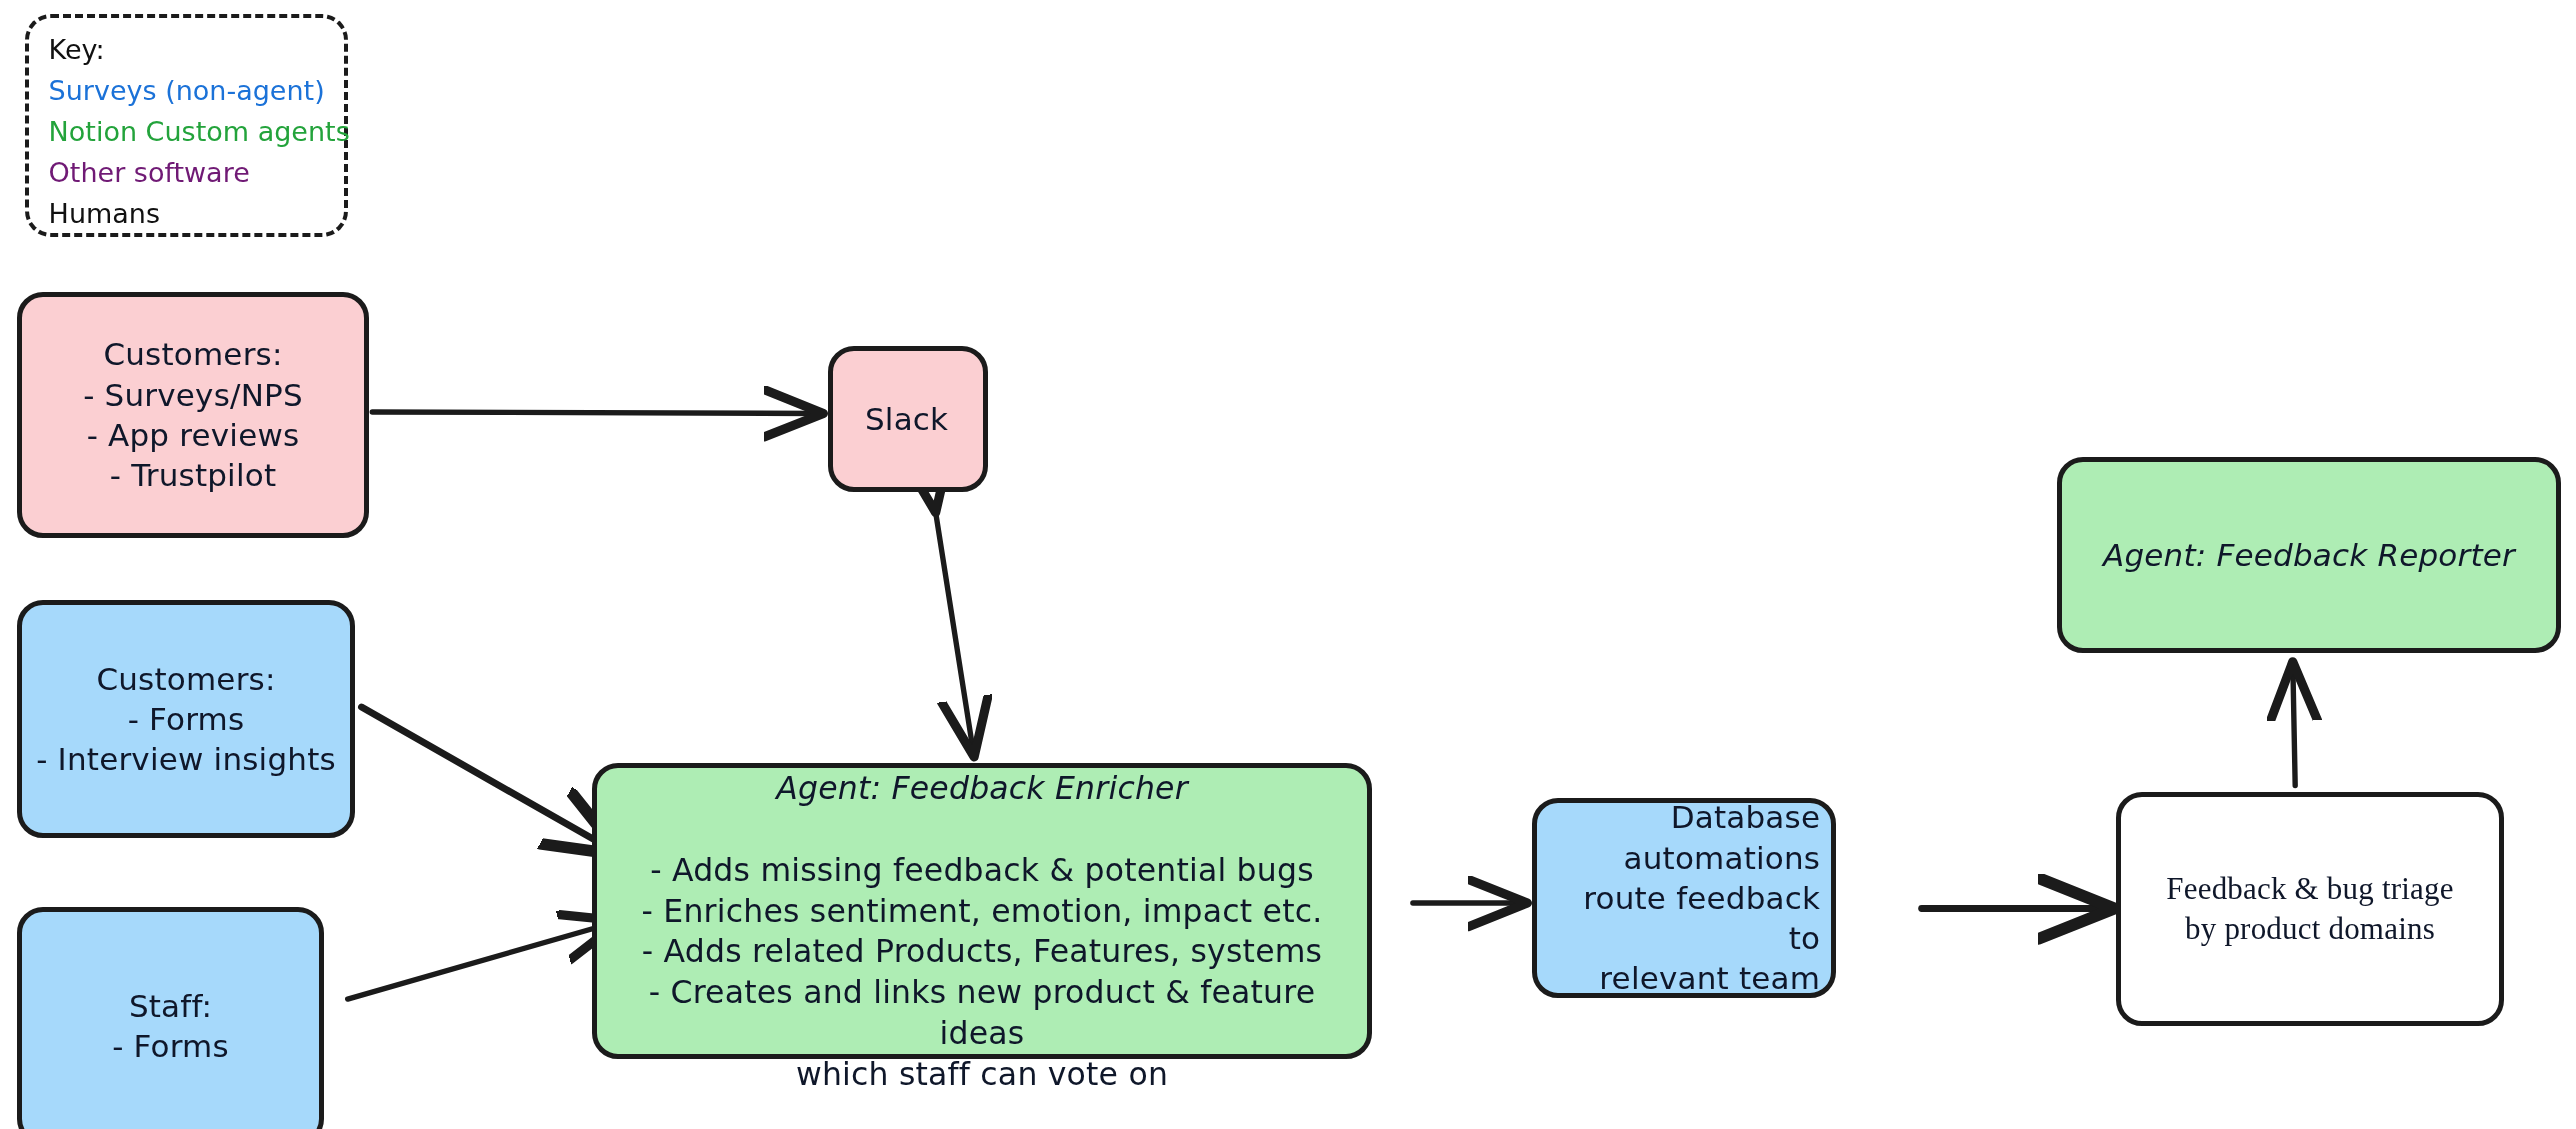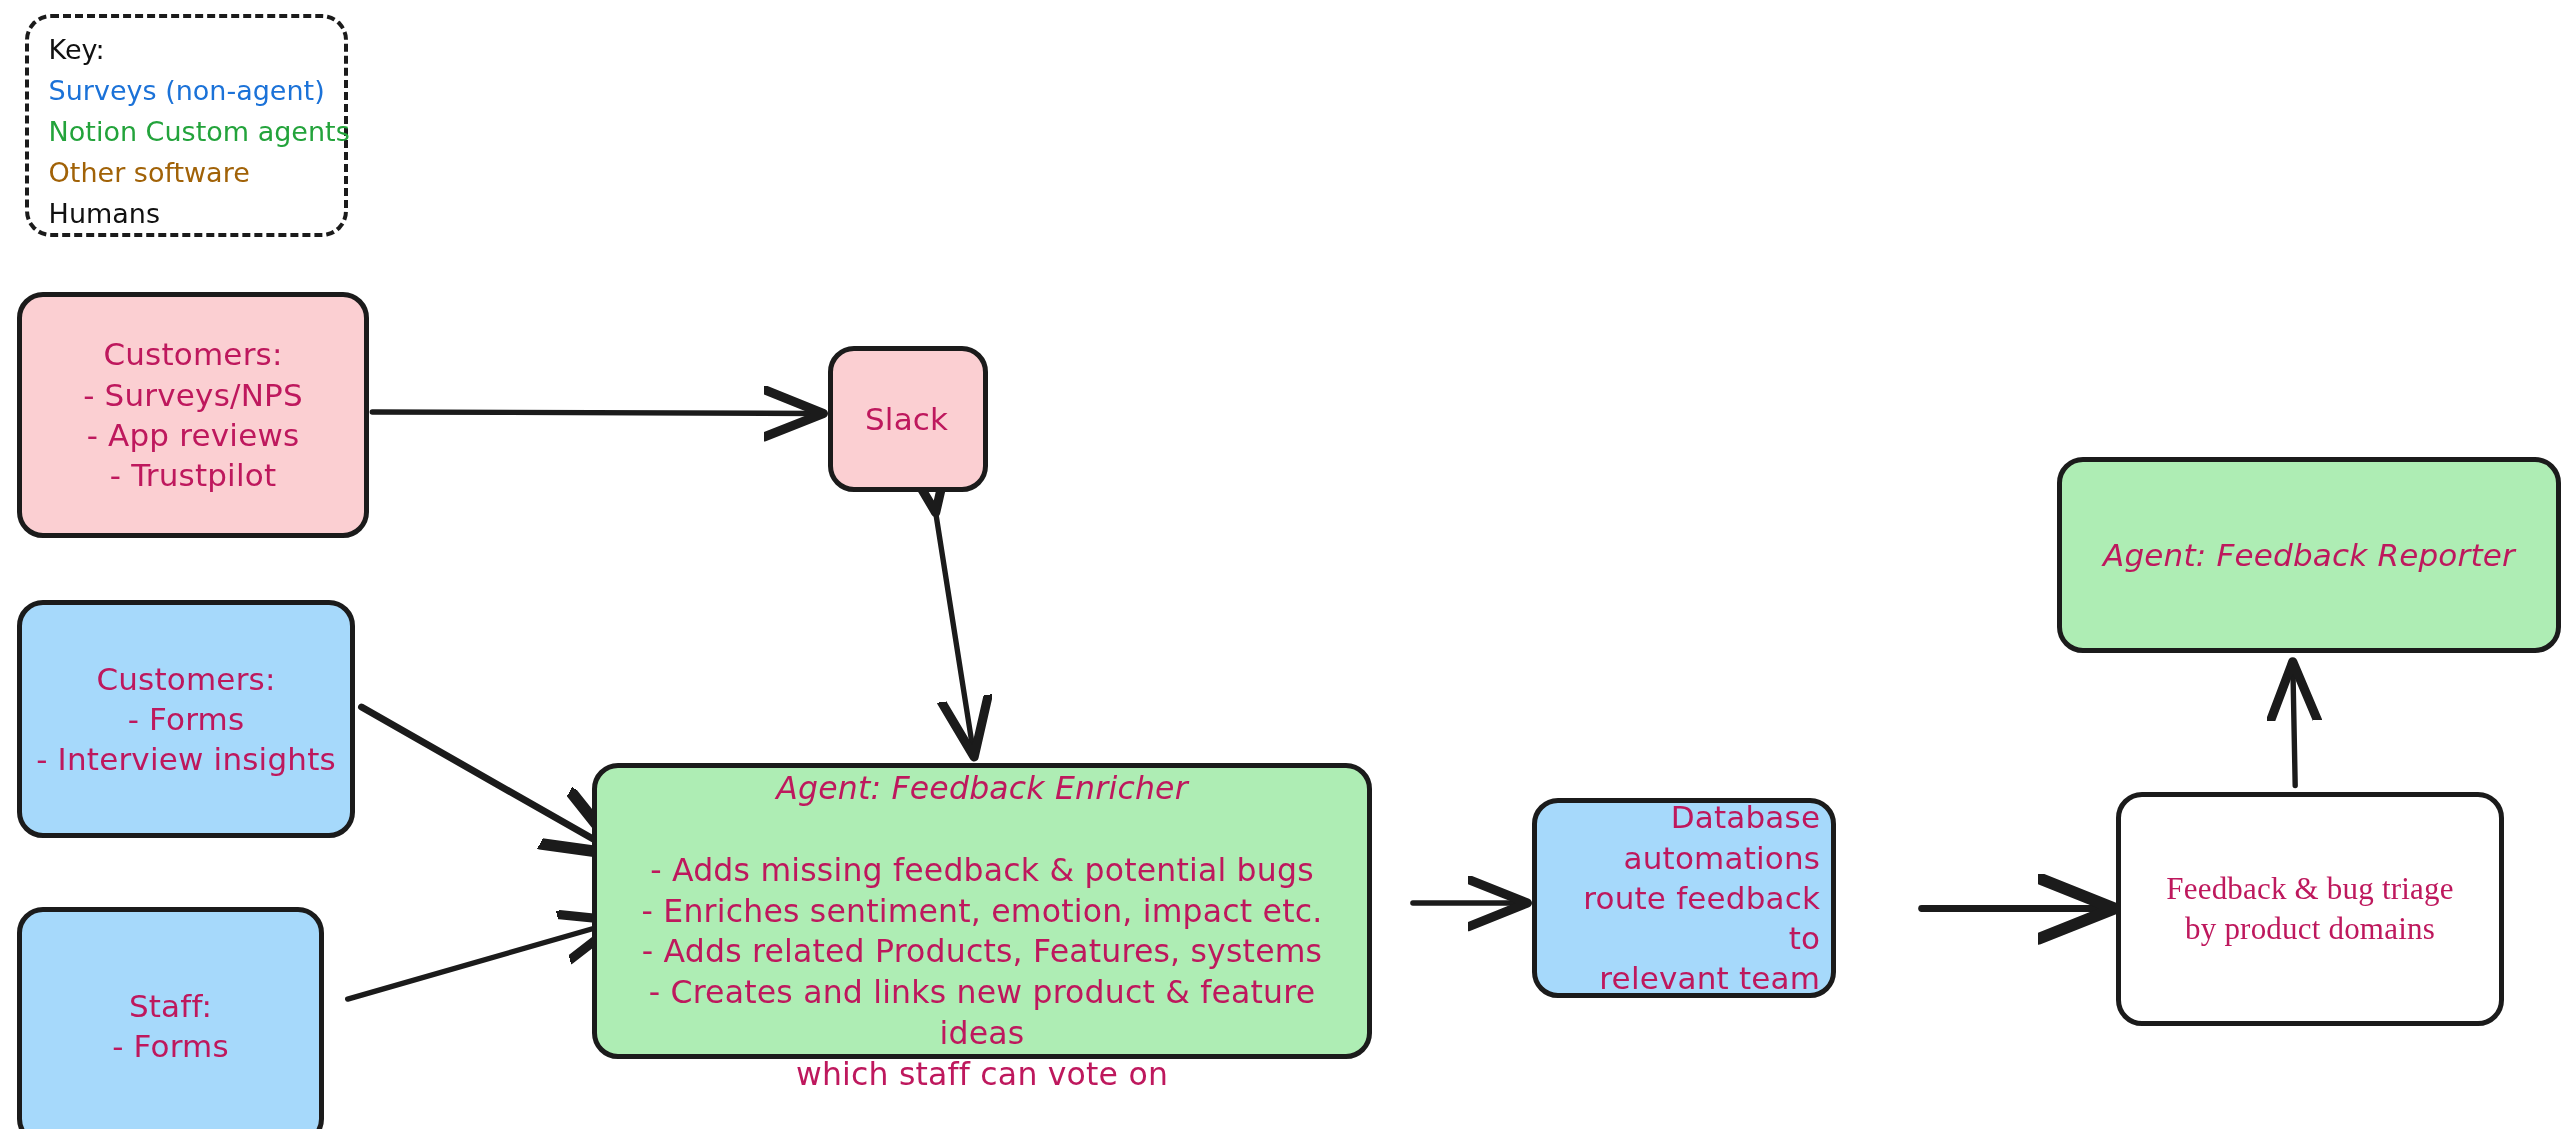--- a/index.html
+++ b/index.html
@@ -8,21 +8,21 @@
     width:2576px;height:1129px;position:relative;overflow:hidden;
   }
   #canvas{position:absolute;inset:0;width:2576px;height:1129px;}
   .node{
     position:absolute;
     box-sizing:border-box;
     border:5.4px solid #1b1b1b;
     border-radius:26px;
     display:flex;align-items:center;justify-content:center;
     text-align:center;
-    color:#be185d;
+    color:#0f172a;
     line-height:1.30;
     letter-spacing:0.2px;
     padding:4.6px 10.8px;
   }
   .node .txt{display:block;width:100%;white-space:pre-line;}
   .pink{background:#fbcfd2;}
   .blue{background:#a6d9fb;}
   .green{background:#aeedb4;}
   .white{background:#ffffff;}
 
@@ -31,21 +31,21 @@
     position:absolute;left:24.6px;top:14px;width:323px;height:223px;
     box-sizing:border-box;
     border:4.6px dashed #1b1b1b;
     border-radius:26px;
     padding:10.8px 20px 7.7px 20px;
   }
   #legend .line{font-size:27px;line-height:1.52;white-space:nowrap;}
   .c-key{color:#111111;}
   .c-notion{color:#1b72d8;}
   .c-agents{color:#23a33b;}
-  .c-other{color:#a16207;}
+  .c-other{color:#701a75;}
   .c-humans{color:#111111;}
 
   
   #n-customers-pink{left:17px;top:292px;width:352px;height:246px;font-size:31px;}
   #n-slack{left:828px;top:346px;width:160px;height:146px;font-size:31px;padding-left:8px;}
   #n-customers-blue{left:17px;top:600px;width:338px;height:238px;font-size:31px;}
   #n-staff{left:17px;top:907px;width:307px;height:238px;font-size:31px;}
   #n-enricher{left:592px;top:763px;width:780px;height:296px;font-size:31.5px;}
   #n-db-automations{left:1532px;top:798px;width:304px;height:200px;font-size:31px;text-align:right;}
   #n-triage{left:2116px;top:792px;width:388px;height:234px;font-size:31px;font-family:Liberation Serif, serif;}

